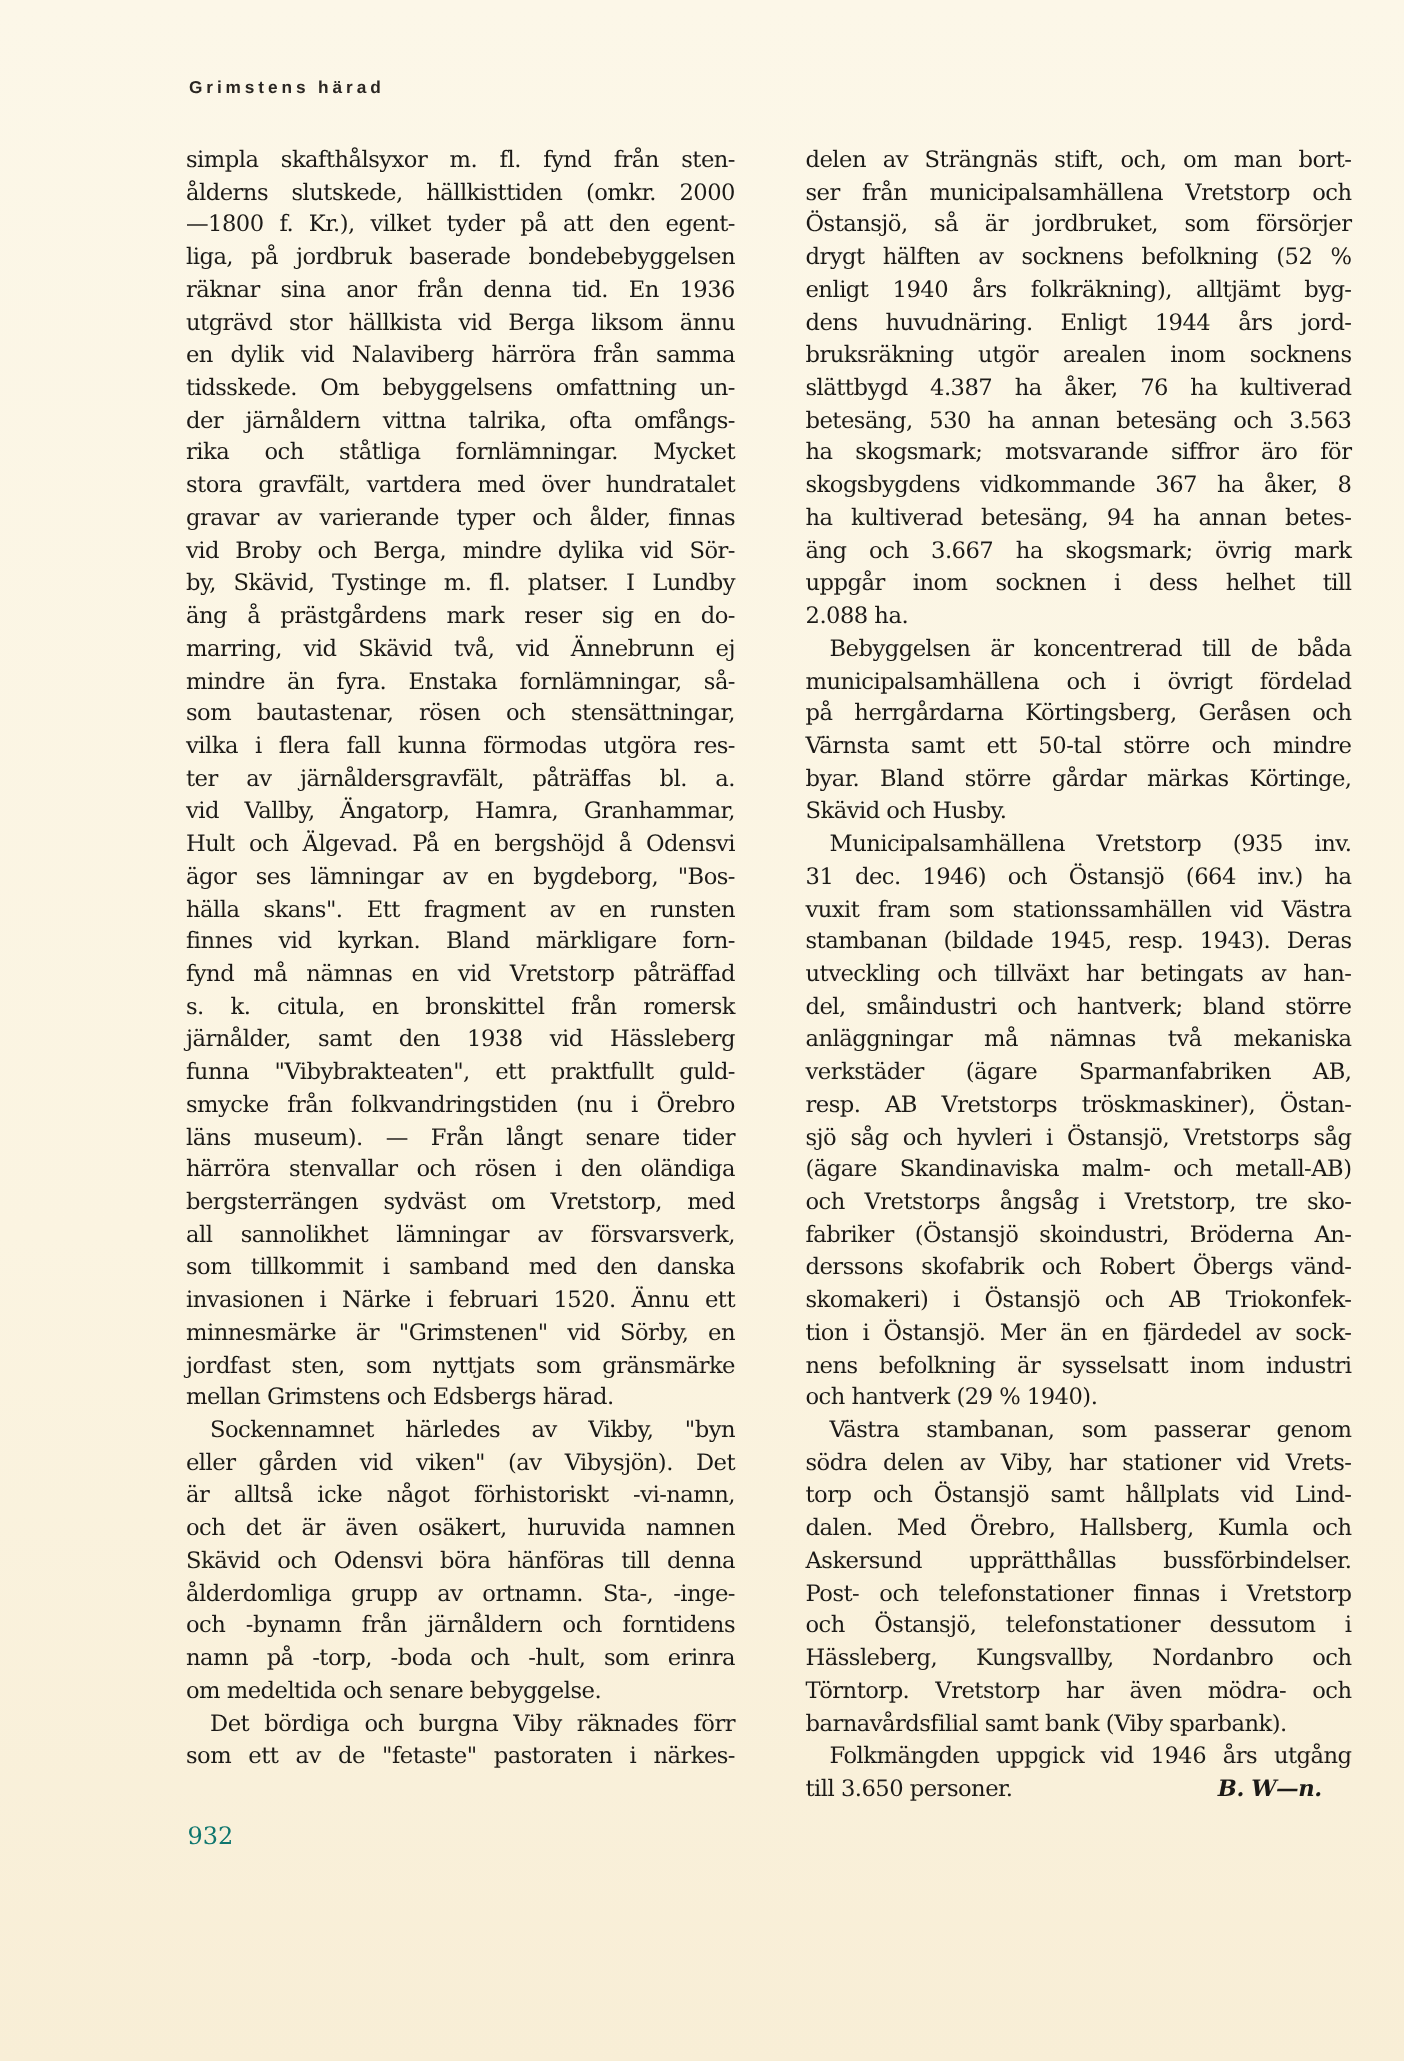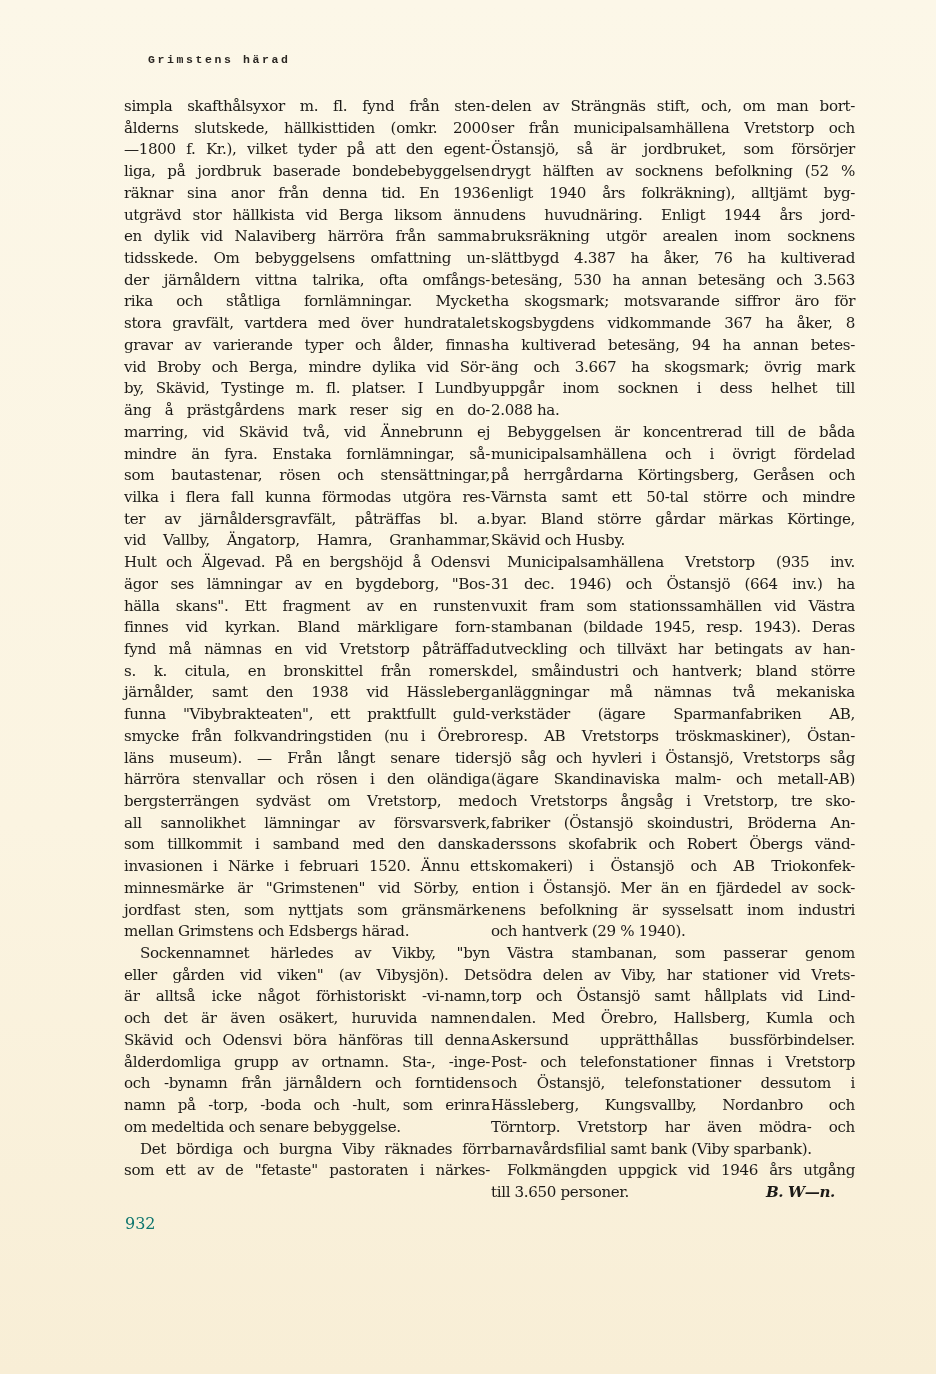--- a/index.html
+++ b/index.html
@@ -6,32 +6,31 @@
   body {
     width: 936px; height: 1374px; overflow: hidden;
     background: #fbf5e3;
     background-image: linear-gradient(180deg, #fcf7e8 0%, #fbf4e1 60%, #f8eed6 100%);
     font-family: "DejaVu Serif", "Liberation Serif", serif;
     color: #1c1a17;
     position: relative;
   }
   .running-head {
     position: absolute; left: 126px; top: 53px;
-    font-family: Liberation Mono, monospace;
+    font-family: Liberation Sans, sans-serif;
     font-weight: bold; font-size: 11.5px; letter-spacing: 2.6px;
     color: #2a2622;
-    margin-left: 22px;
   }
   .col {
     position: absolute; top: 96px;
     font-size: 15.1px; line-height: 21.72px;
     letter-spacing: -0.35px;
   }
   .col.left { left: 124px; width: 366px; }
-  .col.right { left: 491px; width: 364px; }
+  .col.right { left: 537px; width: 364px; }
   .line {
     display: block; white-space: nowrap;
     text-align: justify; text-align-last: justify;
     height: 21.72px; overflow: visible;
   }
   .line.last { text-align-last: left; }
   .line.indent { padding-left: 16px; }
   .sig-row { display: flex; justify-content: space-between; white-space: nowrap; height: 21.72px; text-align: center; }
   .sig { font-style: italic; font-weight: bold; padding-right: 20px; }
   .folio {

